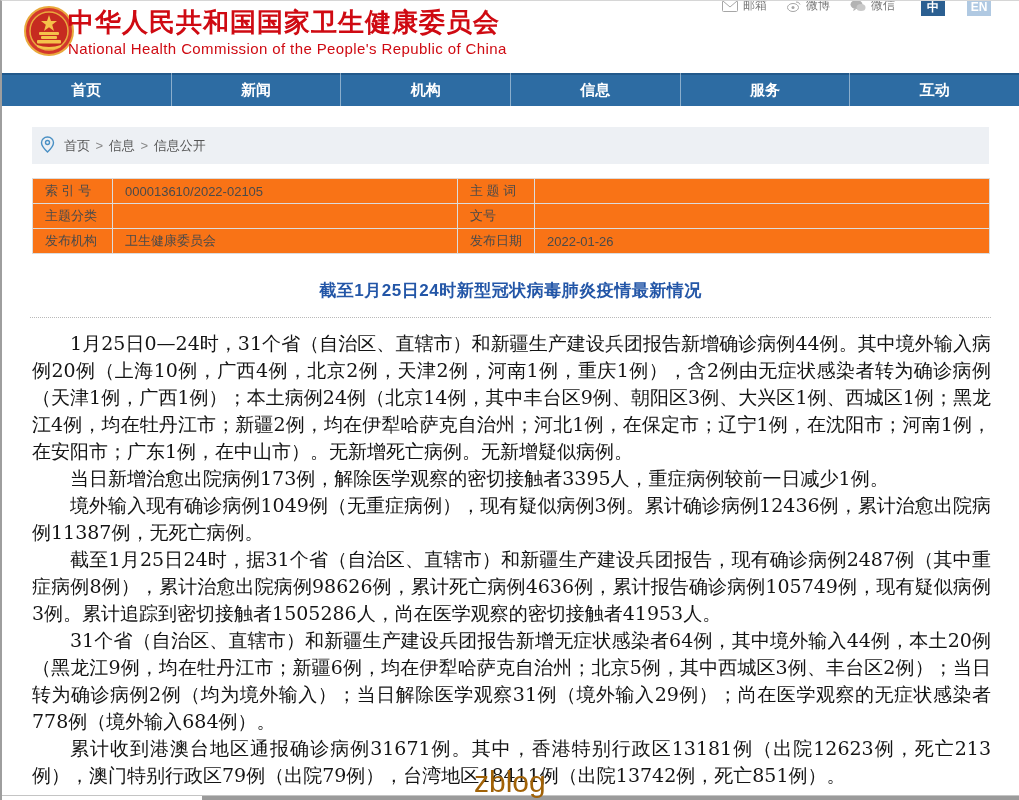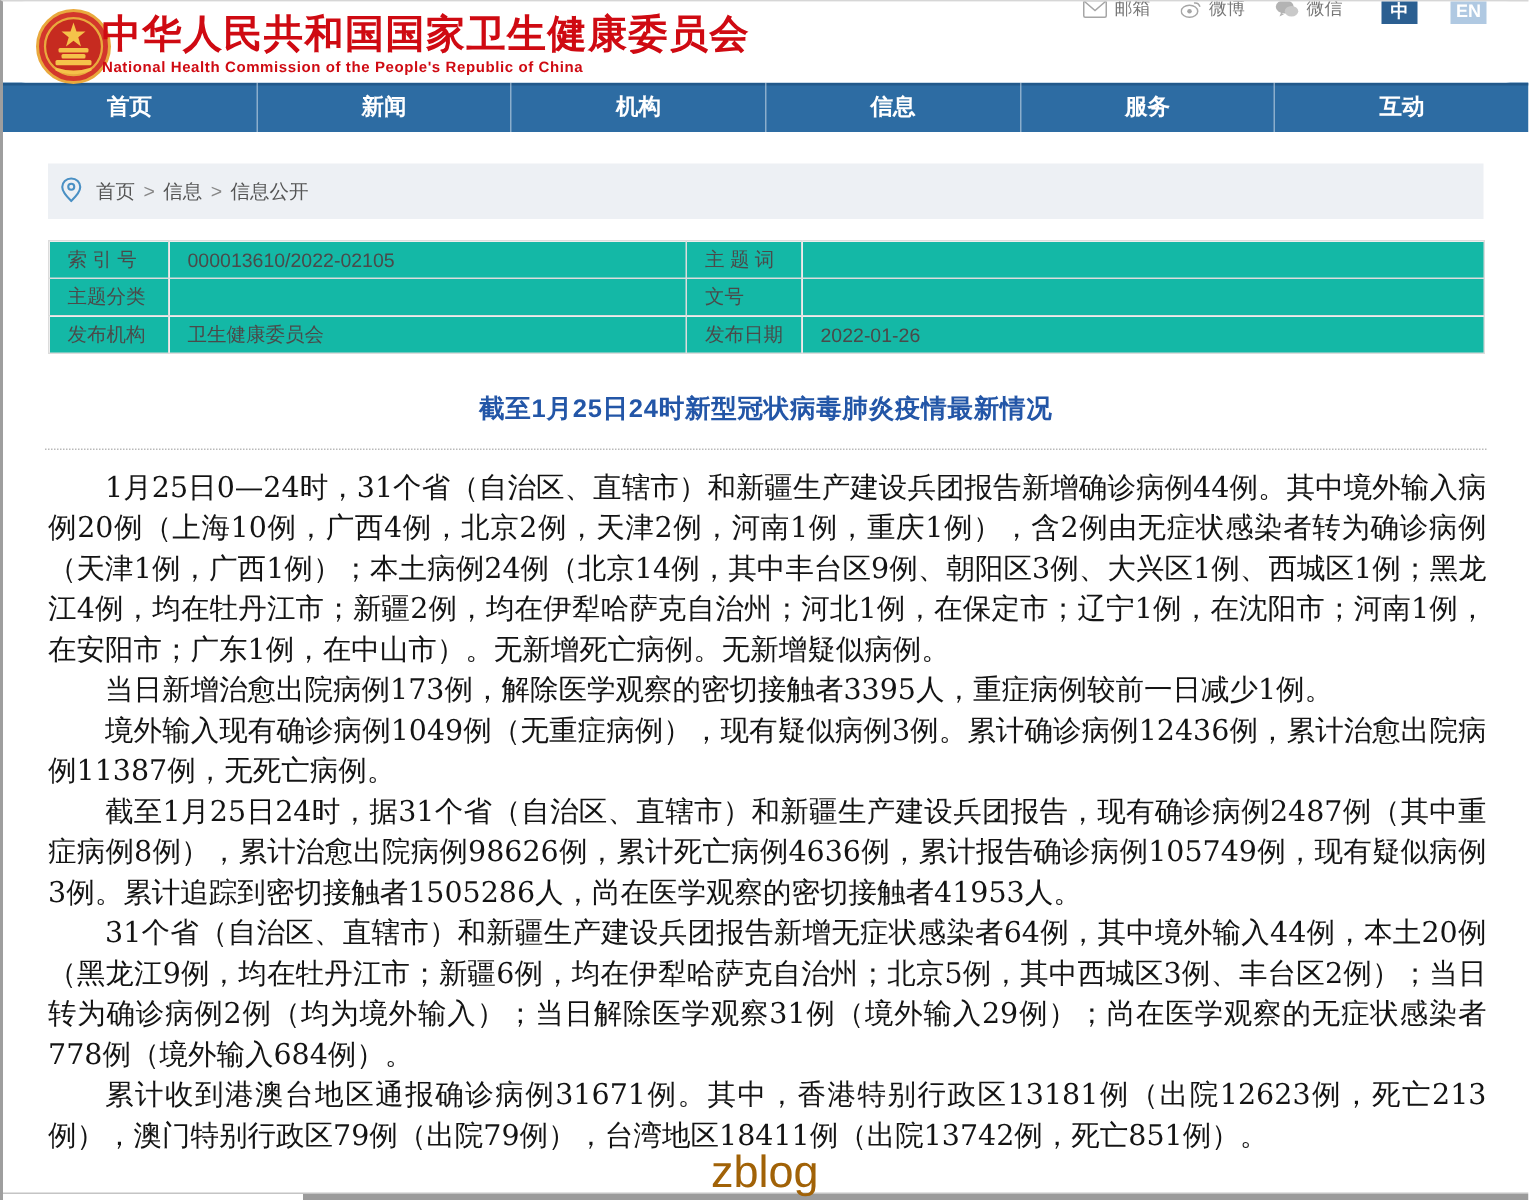--- a/index.html
+++ b/index.html
@@ -8,29 +8,29 @@
     position: relative;
     width: 1019px; height: 800px;
     background: #ffffff;
     overflow: hidden;
     font-family: "Liberation Sans", sans-serif;
     border-left: 2px solid #9e9e9e;
     border-top: 1px solid #d6d6d6;
   }
 
   
-  .site-header { position: relative; height: 54px; background: #fff; border-radius: 15px; }
+  .site-header { position: relative; height: 72px; background: #fff; border-radius: 15px; }
   .emblem { position: absolute; left: 22px; top: 5px; width: 50px; height: 50px; }
   .titles { position: absolute; left: 66px; top: 6px; }
   .site-title {
     color: #cf0a12; font-size: 26px; font-weight: 700; letter-spacing: 1px;
     line-height: 30px; white-space: nowrap;
   }
   .site-subtitle {
-    color: #cf0a12; font-size: 10px; font-weight: 700; letter-spacing: .4px;
+    color: #cf0a12; font-size: 15px; font-weight: 400; letter-spacing: .4px;
     margin-top: 3px; white-space: nowrap;
   }
   .quick-links {
     position: absolute; right: 28px; top: -6px;
     display: flex; align-items: center; gap: 20px;
     font-size: 12px; color: #777;
   }
   .ql { display: flex; align-items: center; gap: 5px; cursor: pointer; }
   .ql svg { display: block; }
   .lang-btn {
@@ -65,21 +65,21 @@
   .crumb-sep { color: #888; margin: 0 2px; }
 
   
   .meta-table {
     margin: 14px 30px 0 30px; width: 957px;
     border-collapse: collapse; font-size: 13px; color: #4a4a4a;
     table-layout: fixed;
   }
   .meta-table td {
     border: 1px solid #dcdcdc; height: 25px; padding: 0 12px;
-    font-weight: 400; text-align: left; background: #14b8a6;
+    font-weight: 400; text-align: left; background: #f97316;
     overflow: hidden; white-space: nowrap;
   }
   .col-l1 { width: 80px; } .col-v1 { width: 345px; }
   .col-l2 { width: 77px; } .col-v2 { width: 455px; }
 
   
   .article-title {
     margin-top: 25px; text-align: center;
     color: #2356a7; font-size: 17px; font-weight: 700;
     letter-spacing: .5px;

